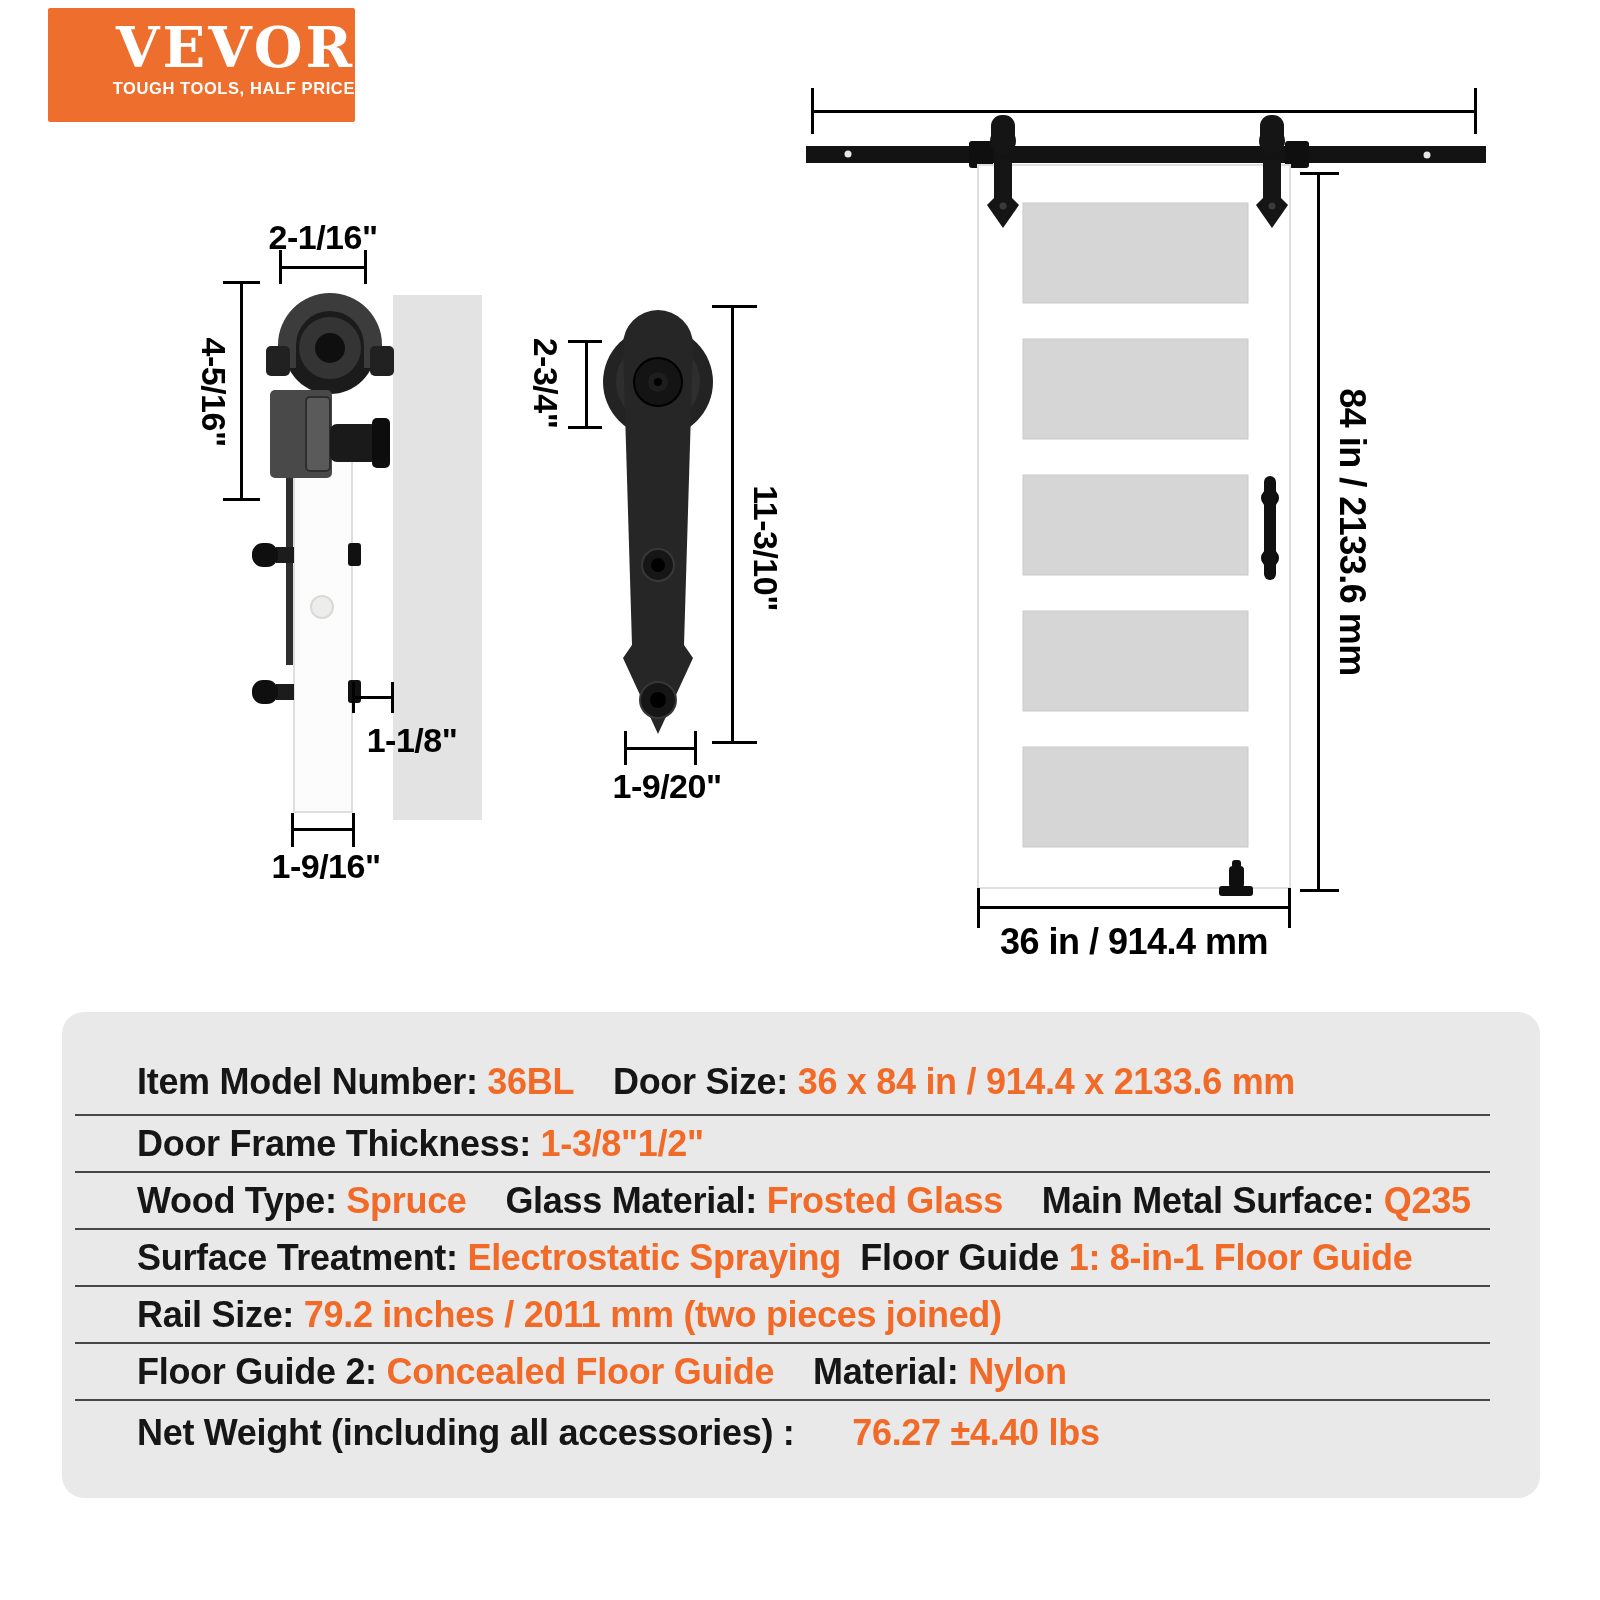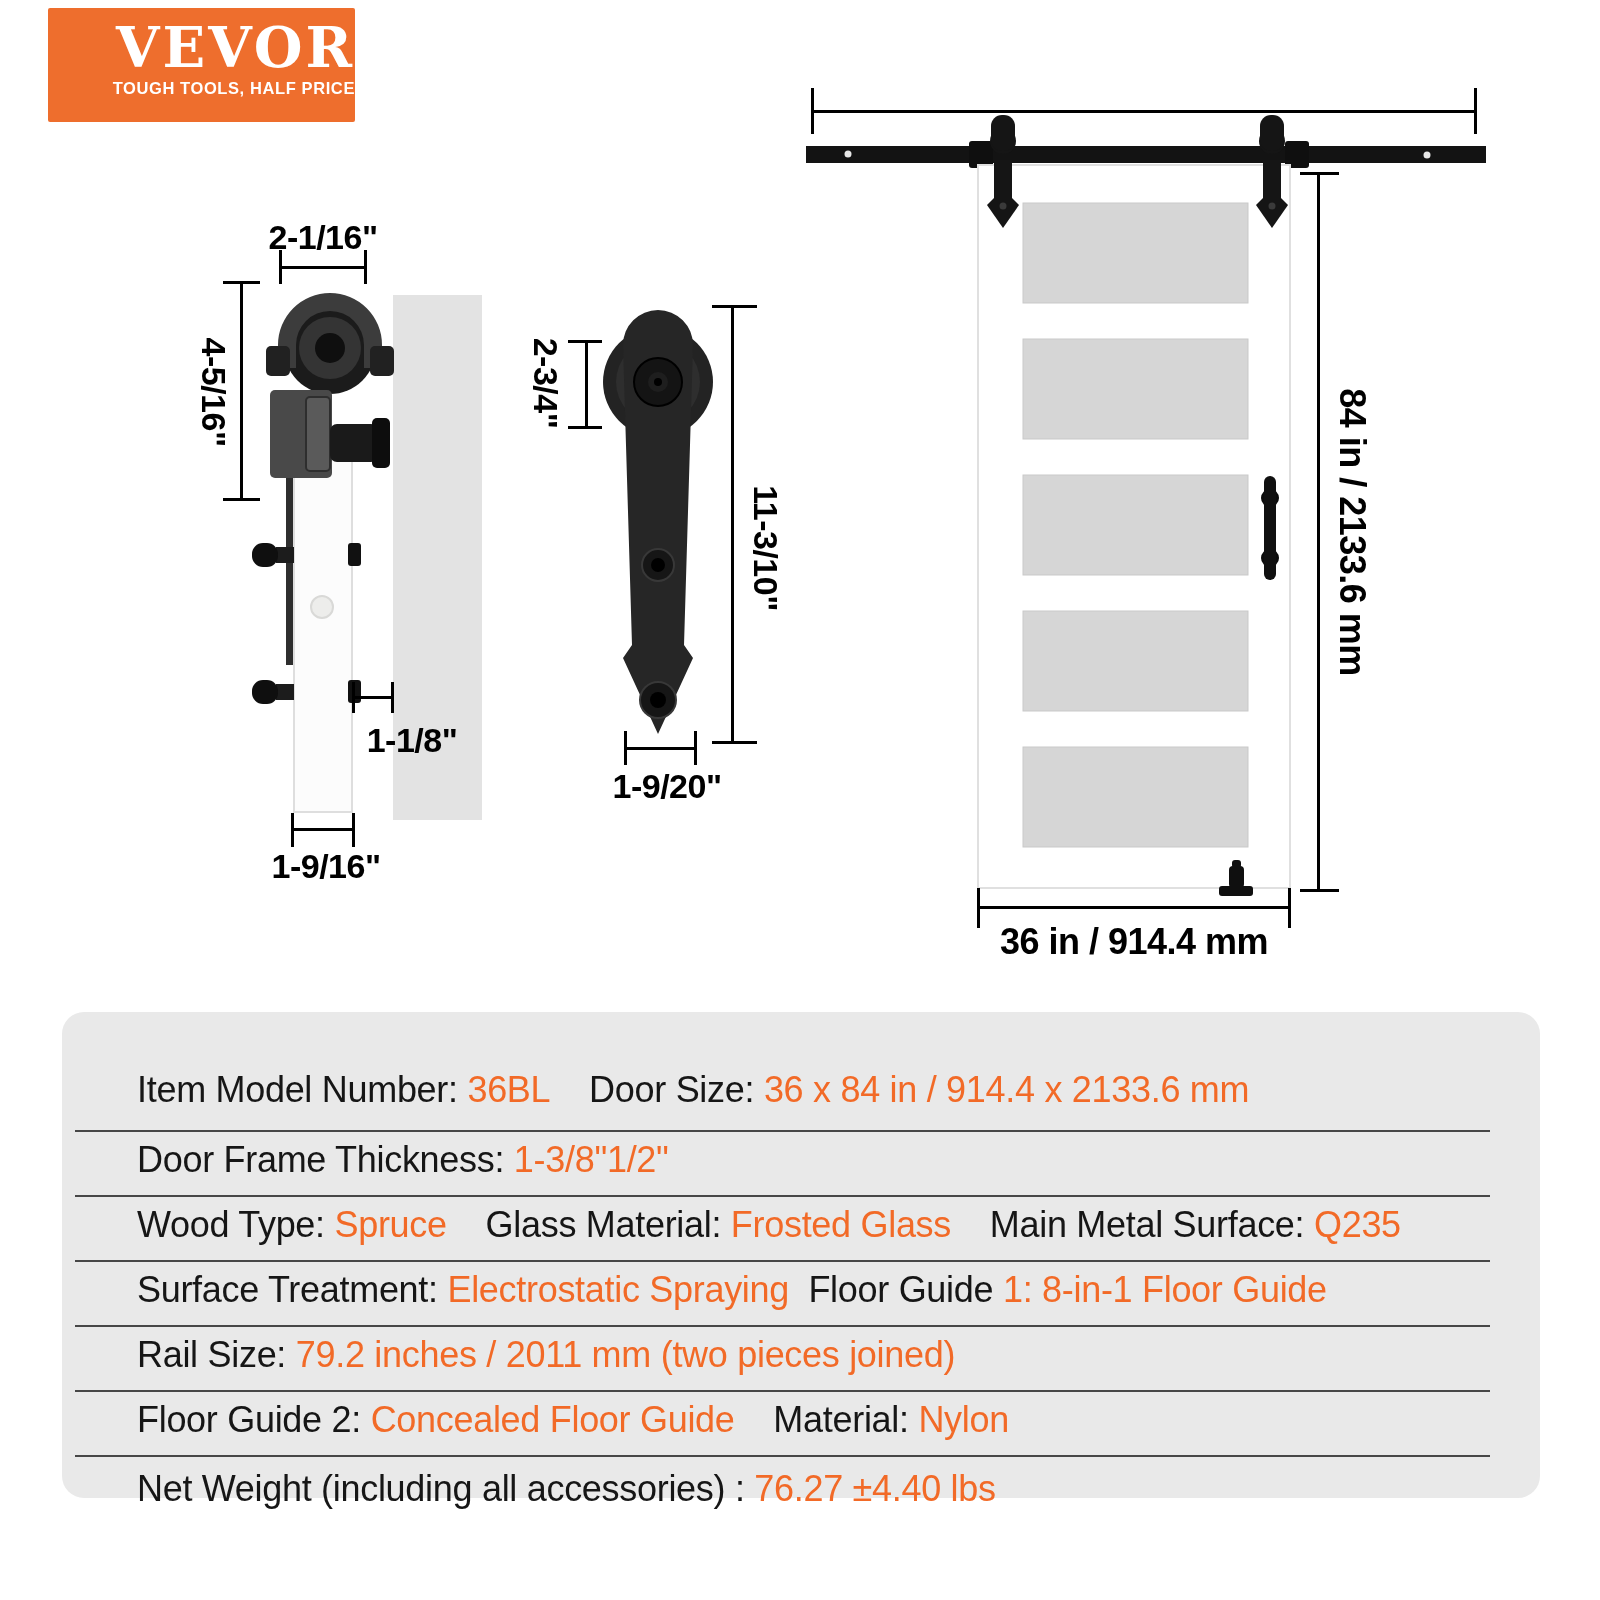--- a/index.html
+++ b/index.html
@@ -17,25 +17,25 @@
   .dl{position:absolute;background:#000;}
   .dim-label{position:absolute;font-weight:bold;font-size:34px;color:#000;
              white-space:nowrap;transform:translate(-50%,-50%);letter-spacing:-0.5px;}
   .dim-label.v{transform:translate(-50%,-50%) rotate(90deg);}
 
   
   .spec-table{position:absolute;left:62px;top:1012px;width:1478px;height:486px;
               background:var(--table_bg);border-radius:22px;
               padding:0 50px 0 13px;box-sizing:border-box;}
   .spec-row{display:flex;align-items:center;padding-left:62px;box-sizing:border-box;
-            font-size:36px;font-weight:normal;letter-spacing:-0.3px;white-space:pre;margin-top:8px;}
+            font-size:36px;font-weight:bold;letter-spacing:-0.3px;white-space:pre;}
   .spec-row + .spec-row{border-top:2px solid var(--separator);}
   .spec-row:nth-child(1){height:102px;align-items:flex-end;padding-bottom:11px;}
   .spec-row:nth-child(n+2){height:57px;}
-  .spec-row:nth-child(7){height:112px;align-items:flex-start;padding-top:11px;}
+  .spec-row:nth-child(7){height:112px;align-items:flex-start;padding-top:11px;gap:48px;}
   .spec-row .key{color:#161616;}
   .spec-row .val{color:var(--accent);}
 
   
   .art{position:absolute;left:0;top:0;}
   .hw{fill:var(--hardware);}
 </style>
 </head>
 <body>
 

